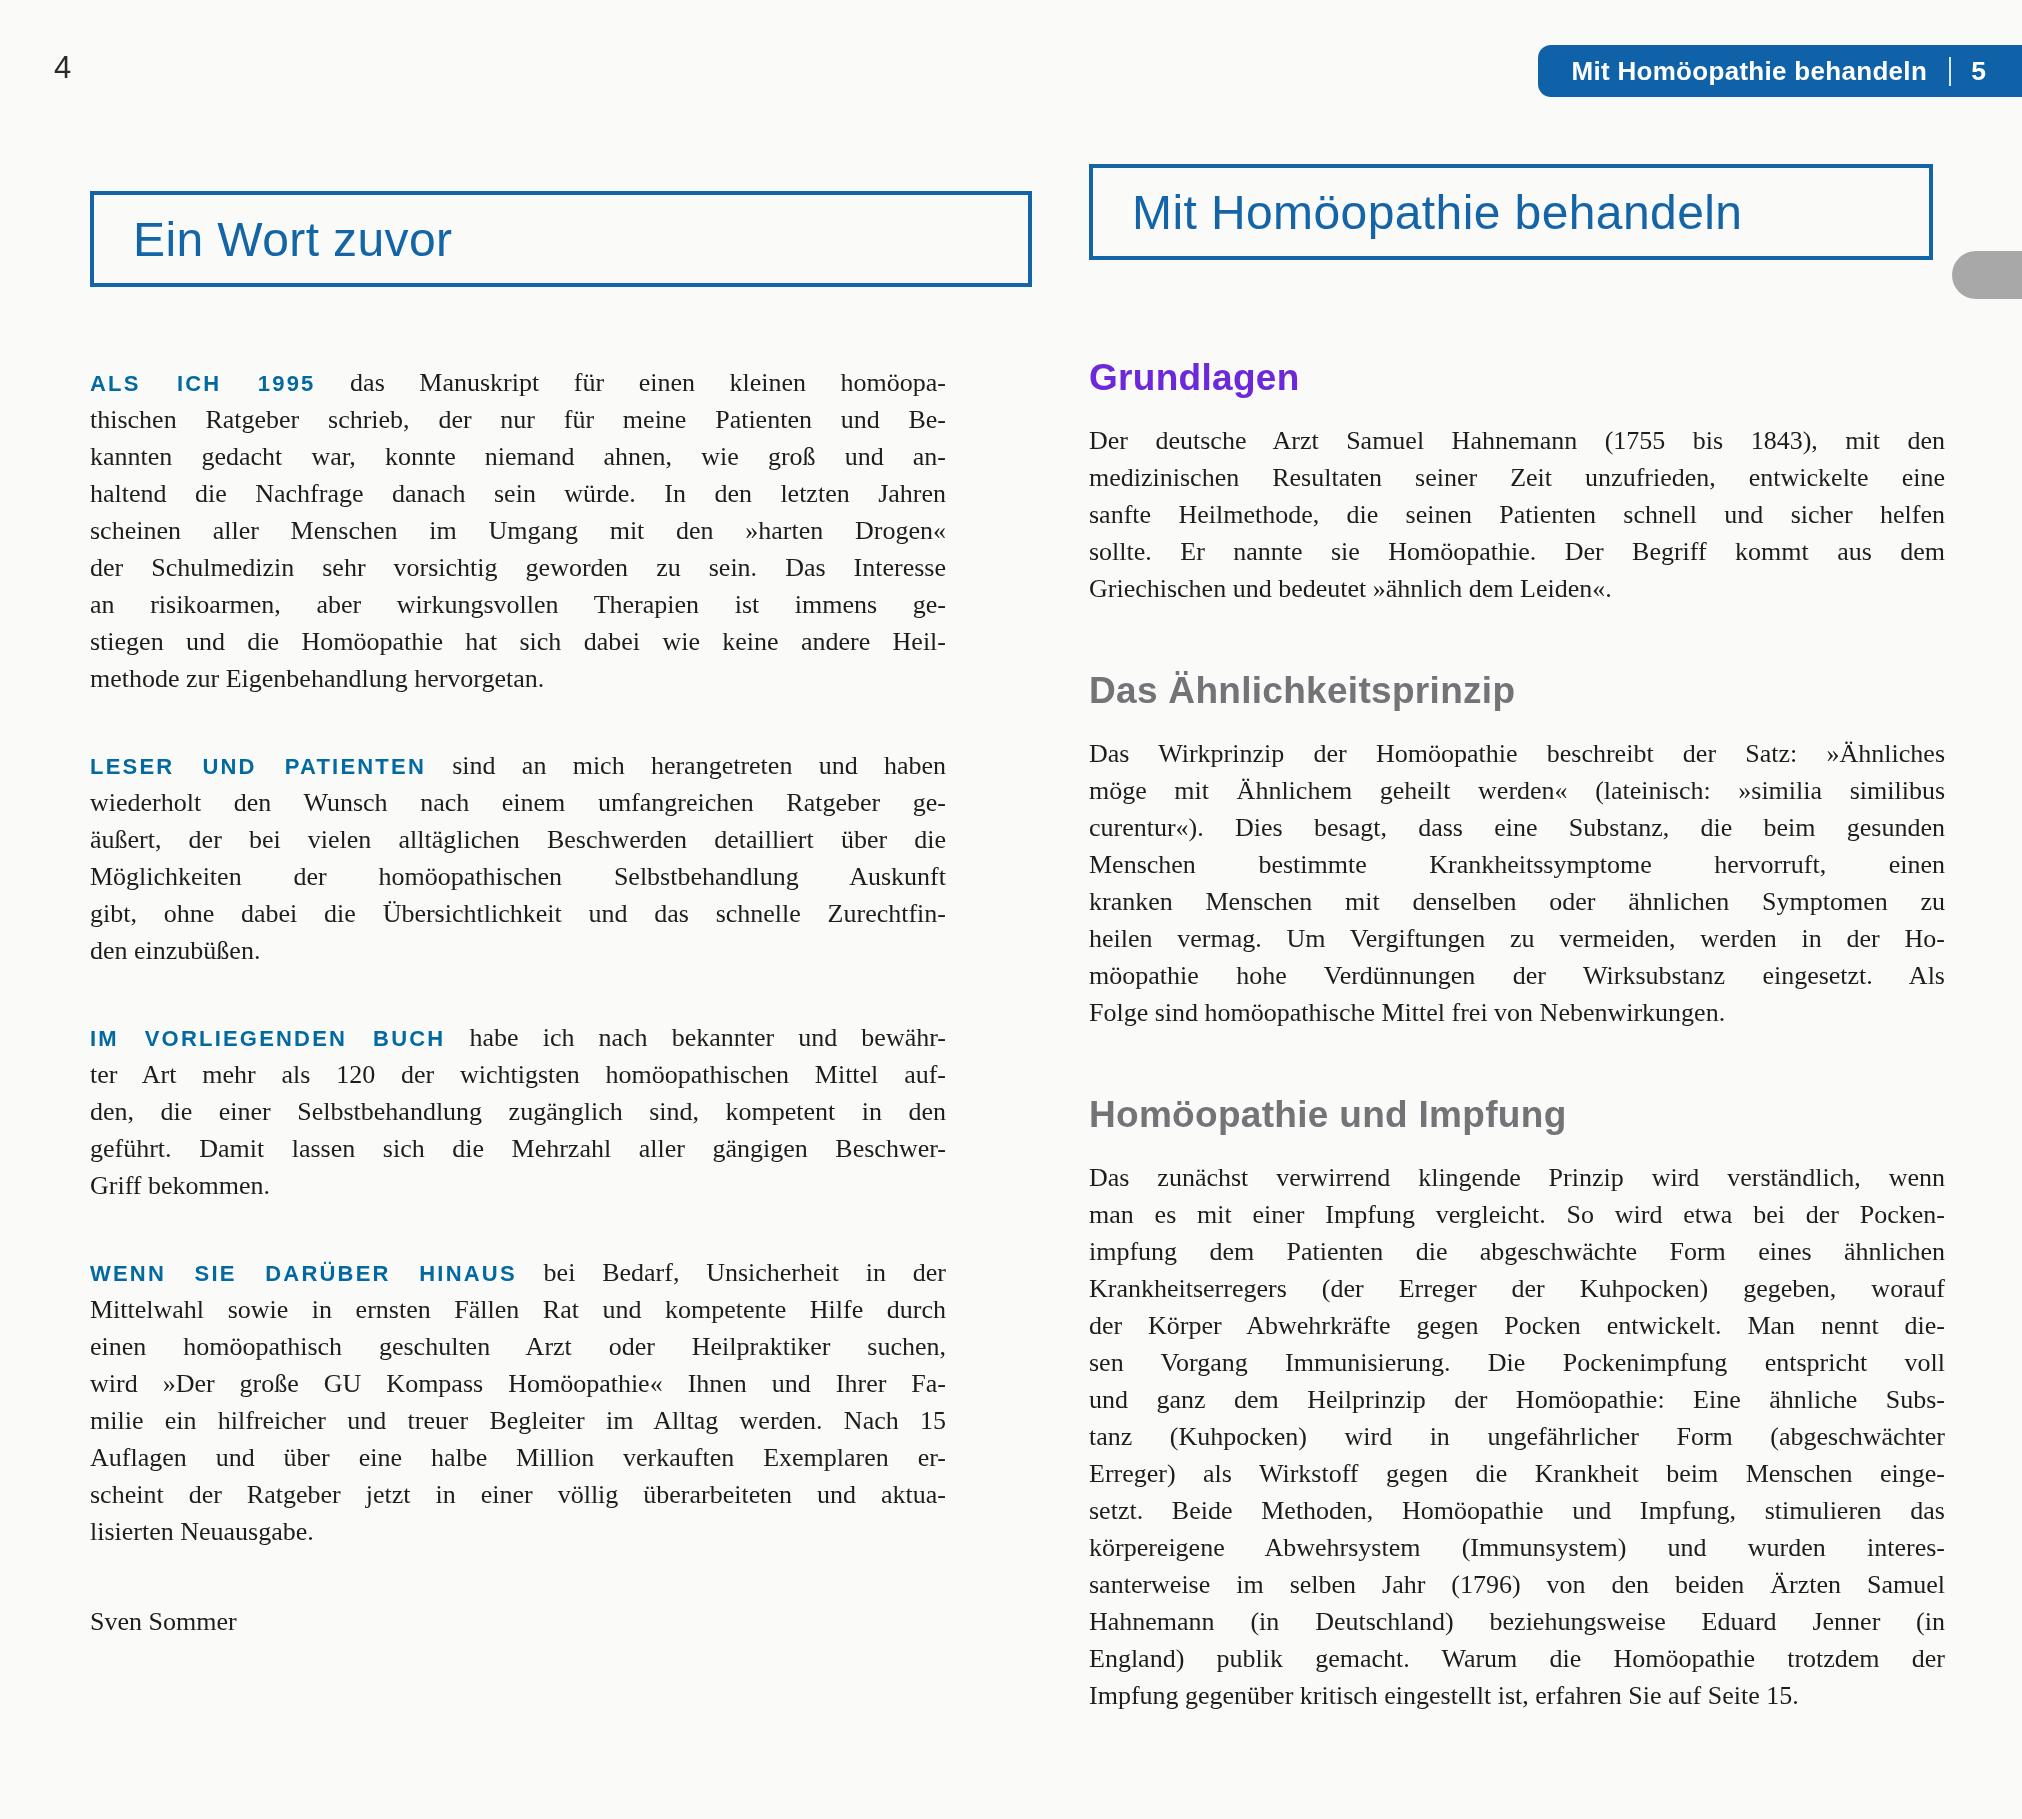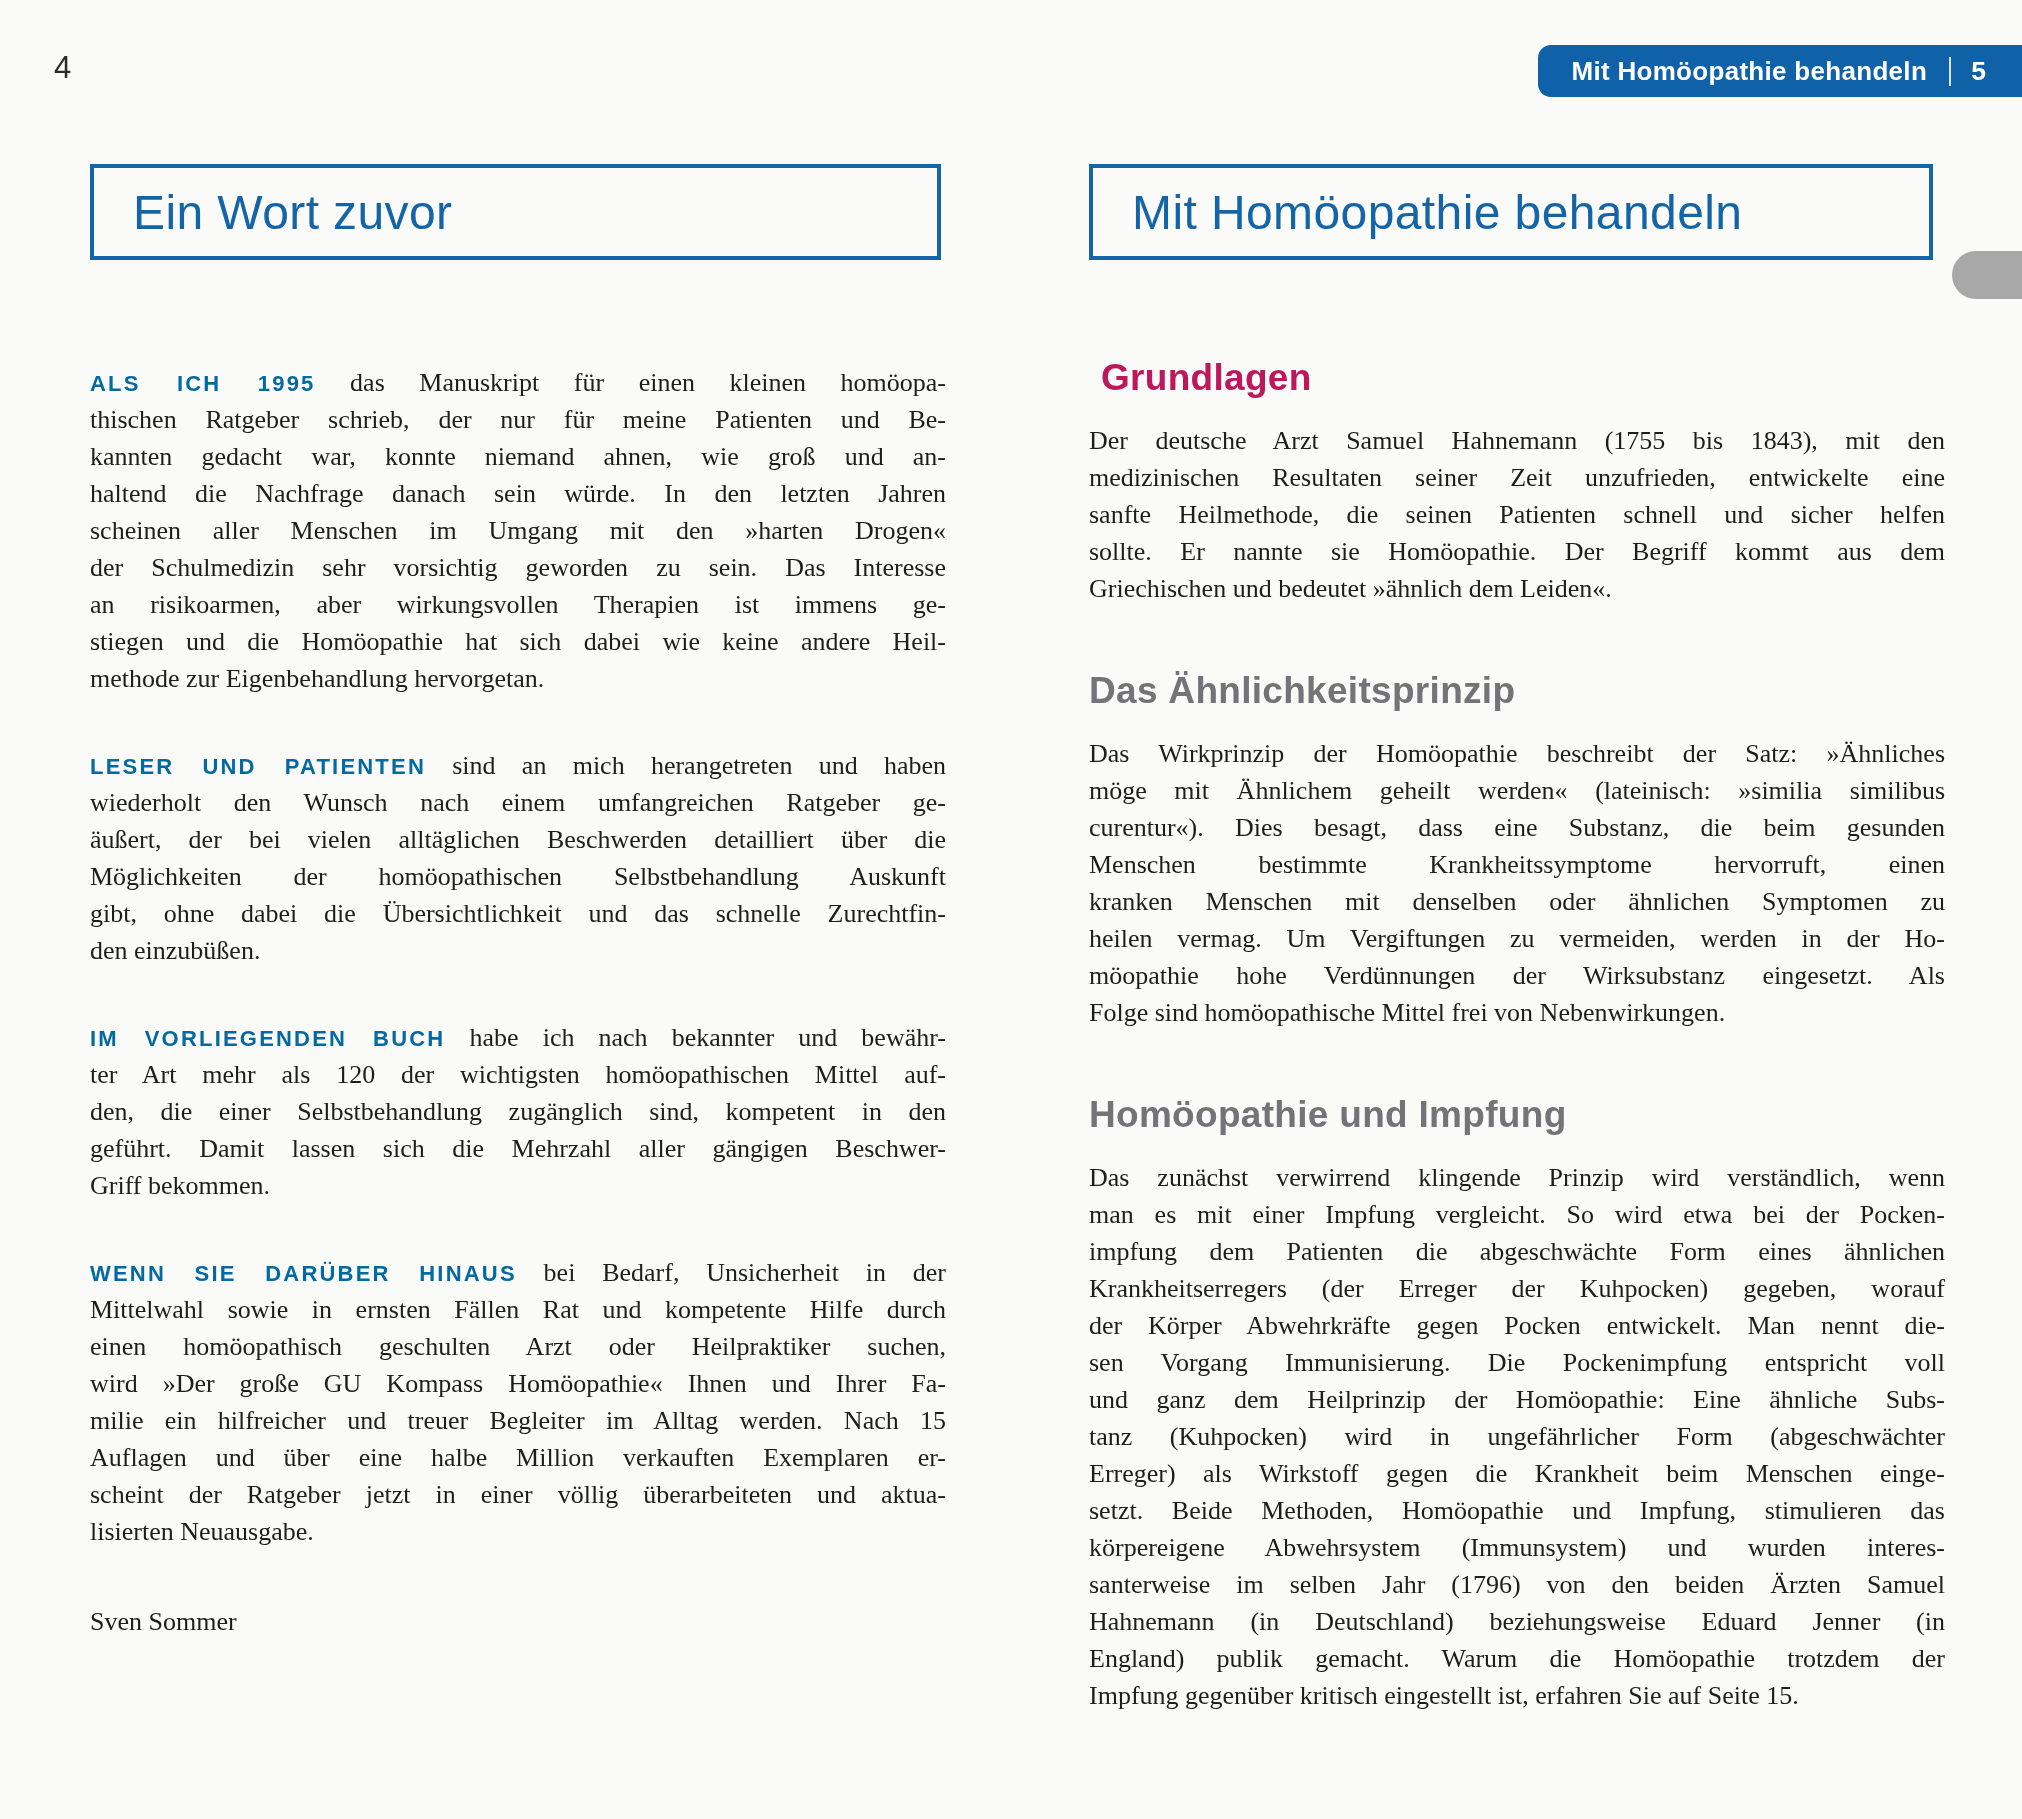--- a/index.html
+++ b/index.html
@@ -40,21 +40,21 @@
   .titlebox {
     position: absolute; top: 164px; height: 96px;
     box-sizing: border-box;
     border: 4.3px solid #1465a8;
     display: flex; align-items: center;
     padding-left: 39px;
     color: #1465a8;
     font-size: 48px; font-weight: 400; letter-spacing: 0.4px;
     white-space: nowrap;
   }
-  .titlebox.tb-left  { left: 90px;  width: 851px; }
+  .titlebox.tb-left  { left: 90px;  width: 942px; margin-top: 27px; }
   .titlebox.tb-right { left: 1089px; width: 844px; }
 
   
   .graytab {
     position: absolute; right: 0; top: 251px;
     width: 70px; height: 48px;
     background: #a8a8a8;
     border-radius: 24px 0 0 24px;
   }
 
@@ -159,21 +159,21 @@
           <div class="line">Auflagen und über eine halbe Million verkauften Exemplaren er-</div>
           <div class="line">scheint der Ratgeber jetzt in einer völlig überarbeiteten und aktua-</div>
           <div class="line">lisierten Neuausgabe.</div>
         </div>
     </div>
     <div class="signature">Sven Sommer</div>
   </div>
 
   <div class="col col-right">
     <div class="sect">
-      <h2 style="color: #be185d; margin-left: 12px;">Grundlagen</h2>
+      <h2 style="color: #6d28d9;">Grundlagen</h2>
       <div class="lines">
           <div class="line">Der deutsche Arzt Samuel Hahnemann (1755 bis 1843), mit den</div>
           <div class="line">medizinischen Resultaten seiner Zeit unzufrieden, entwickelte eine</div>
           <div class="line">sanfte Heilmethode, die seinen Patienten schnell und sicher helfen</div>
           <div class="line">sollte. Er nannte sie Homöopathie. Der Begriff kommt aus dem</div>
           <div class="line">Griechischen und bedeutet »ähnlich dem Leiden«.</div>
         </div>
     </div>
     <div class="sect">
       <h2 style="color: rgb(115, 115, 120);">Das Ähnlichkeitsprinzip</h2>

